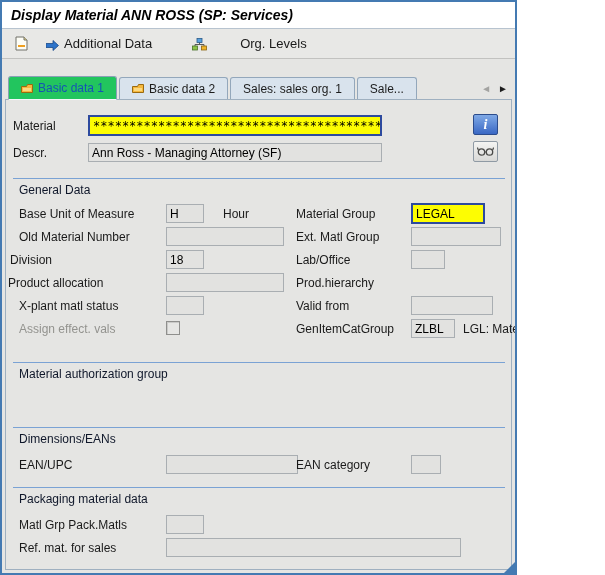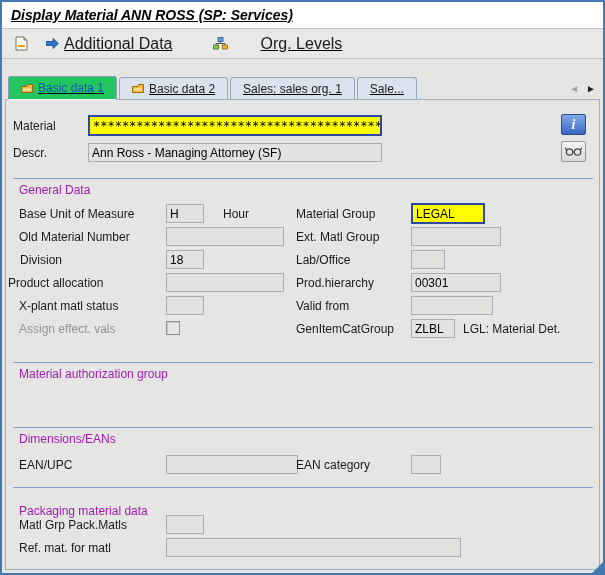--- a/index.html
+++ b/index.html
@@ -1,46 +1,45 @@
 <!DOCTYPE html>
 <html><head>
 <meta charset="utf-8">
 <style>
   * { box-sizing: border-box; margin: 0; padding: 0; }
   body { font-family: "Liberation Sans", sans-serif; font-size: 12px; background:#ffffff; }
 
   .window {
     position: relative;
-    width: 605px; height: 575px;
+    width: 517px; height: 575px;
     border: 2px solid #447ab2;
     background: #e5e5e3;
     overflow: hidden;
-    text-decoration: underline;
   }
 
   
   .titlebar {
     height: 27px; background: #ffffff;
     display: flex; align-items: center;
     padding-left: 9px;
     border-bottom: 1px solid #b7c3cf;
   }
   .titlebar .title { font-weight: bold; font-style: italic; font-size: 14px; color: #000; white-space: nowrap; }
 
   
   .toolbar {
     height: 30px; background: #e8e8e6;
     display: flex; align-items: center;
     padding-left: 7px;
     border-bottom: 1px solid #c2c2c0;
   }
   .tbtn {
-    display: inline-flex; align-items: center; gap: 5px;
+    display: inline-flex; align-items: flex-end; gap: 5px;
     background: none; border: 1px solid transparent;
-    padding: 2px 5px; font-family: inherit; font-size: 16px; color:#1a1a1a;
+    padding: 2px 5px; font-family: inherit; font-size: 13px; color:#1a1a1a;
     cursor: default; white-space: nowrap;
   }
   .tbtn + .tbtn { margin-left: 6px; }
   .orggap { margin-left: 28px !important; gap: 33px; }
 
   
   .tabstrip {
     position: relative; z-index: 3;
     margin-top: 16px; height: 24px;
     display: flex; align-items: flex-end;
@@ -88,21 +87,21 @@
     border: 2px solid #2d4a9e;
   }
   .mono { font-family: "DejaVu Sans Mono", monospace; }
   .checkbox {
     position: absolute; left: 160px; top: 2px;
     width: 14px; height: 14px;
     background: #e6e6e4; border: 1px solid #8f8f8d;
     box-shadow: inset 1px 1px 0 #cacac8;
   }
   .sline { position: absolute; left: 7px; right: 6px; height: 1px; background: #7aa2d4; }
-  .stitle { position: absolute; left: 13px; height: 14px; color: #a21caf; white-space: nowrap; text-align: center; }
+  .stitle { position: absolute; left: 13px; height: 14px; color: #0f172a; white-space: nowrap; text-align: center; }
 
   .sqbtn {
     position: absolute; width: 25px; height: 21px;
     border: 1px solid #8f9aa4; border-radius: 2px;
     background: linear-gradient(#f4f4f2, #d9d9d7);
     display: flex; align-items: center; justify-content: center;
     cursor: default;
   }
   .sqbtn.info-btn {
     background: linear-gradient(#7fa9e6, #3a68c4);
@@ -212,31 +211,30 @@
     </div>
 
     <div class="prow" style="top:127px">
       <span class="lbl" style="left:13px">Old Material Number</span>
       <span class="field" style="left:160px;width:118px"></span>
       <span class="lbl" style="left:290px">Ext. Matl Group</span>
       <span class="field" style="left:405px;width:90px"></span>
     </div>
 
     <div class="prow" style="top:150px">
-      <span class="lbl" style="left:14px">Division</span>
+      <span class="lbl" style="left:4px">Division</span>
       <span class="field" style="left:160px;width:38px">18</span>
       <span class="lbl" style="left:290px">Lab/Office</span>
       <span class="field" style="left:405px;width:34px"></span>
     </div>
 
     <div class="prow" style="top:173px">
       <span class="lbl" style="left:2px">Product allocation</span>
       <span class="field" style="left:160px;width:118px"></span>
       <span class="lbl" style="left:290px">Prod.hierarchy</span>
-      <span class="field" style="left:405px;width:90px">00301</span>
     </div>
 
     <div class="prow" style="top:196px">
       <span class="lbl" style="left:13px">X-plant matl status</span>
       <span class="field" style="left:160px;width:38px"></span>
       <span class="lbl" style="left:290px">Valid from</span>
       <span class="field" style="left:405px;width:82px"></span>
     </div>
 
     <div class="prow" style="top:219px">
@@ -255,28 +253,28 @@
     <div class="stitle" style="top:332px">Dimensions/EANs</div>
 
     <div class="prow" style="top:355px">
       <span class="lbl" style="left:13px">EAN/UPC</span>
       <span class="field" style="left:160px;width:132px"></span>
       <span class="lbl" style="left:290px">EAN category</span>
       <span class="field" style="left:405px;width:30px"></span>
     </div>
 
     <div class="sline" style="top:387px"></div>
-    <div class="stitle" style="top:404px">Packaging material data</div>
+    <div class="stitle" style="top:392px">Packaging material data</div>
 
     <div class="prow" style="top:415px">
       <span class="lbl" style="left:13px">Matl Grp Pack.Matls</span>
       <span class="field" style="left:160px;width:38px"></span>
     </div>
     <div class="prow" style="top:438px">
-      <span class="lbl" style="left:13px">Ref. mat. for matl</span>
+      <span class="lbl" style="left:13px">Ref. mat. for sales</span>
       <span class="field" style="left:160px;width:295px"></span>
     </div>
 
   </div>
 
   <div class="grip"></div>
 
 </div>
 
 </body></html>

